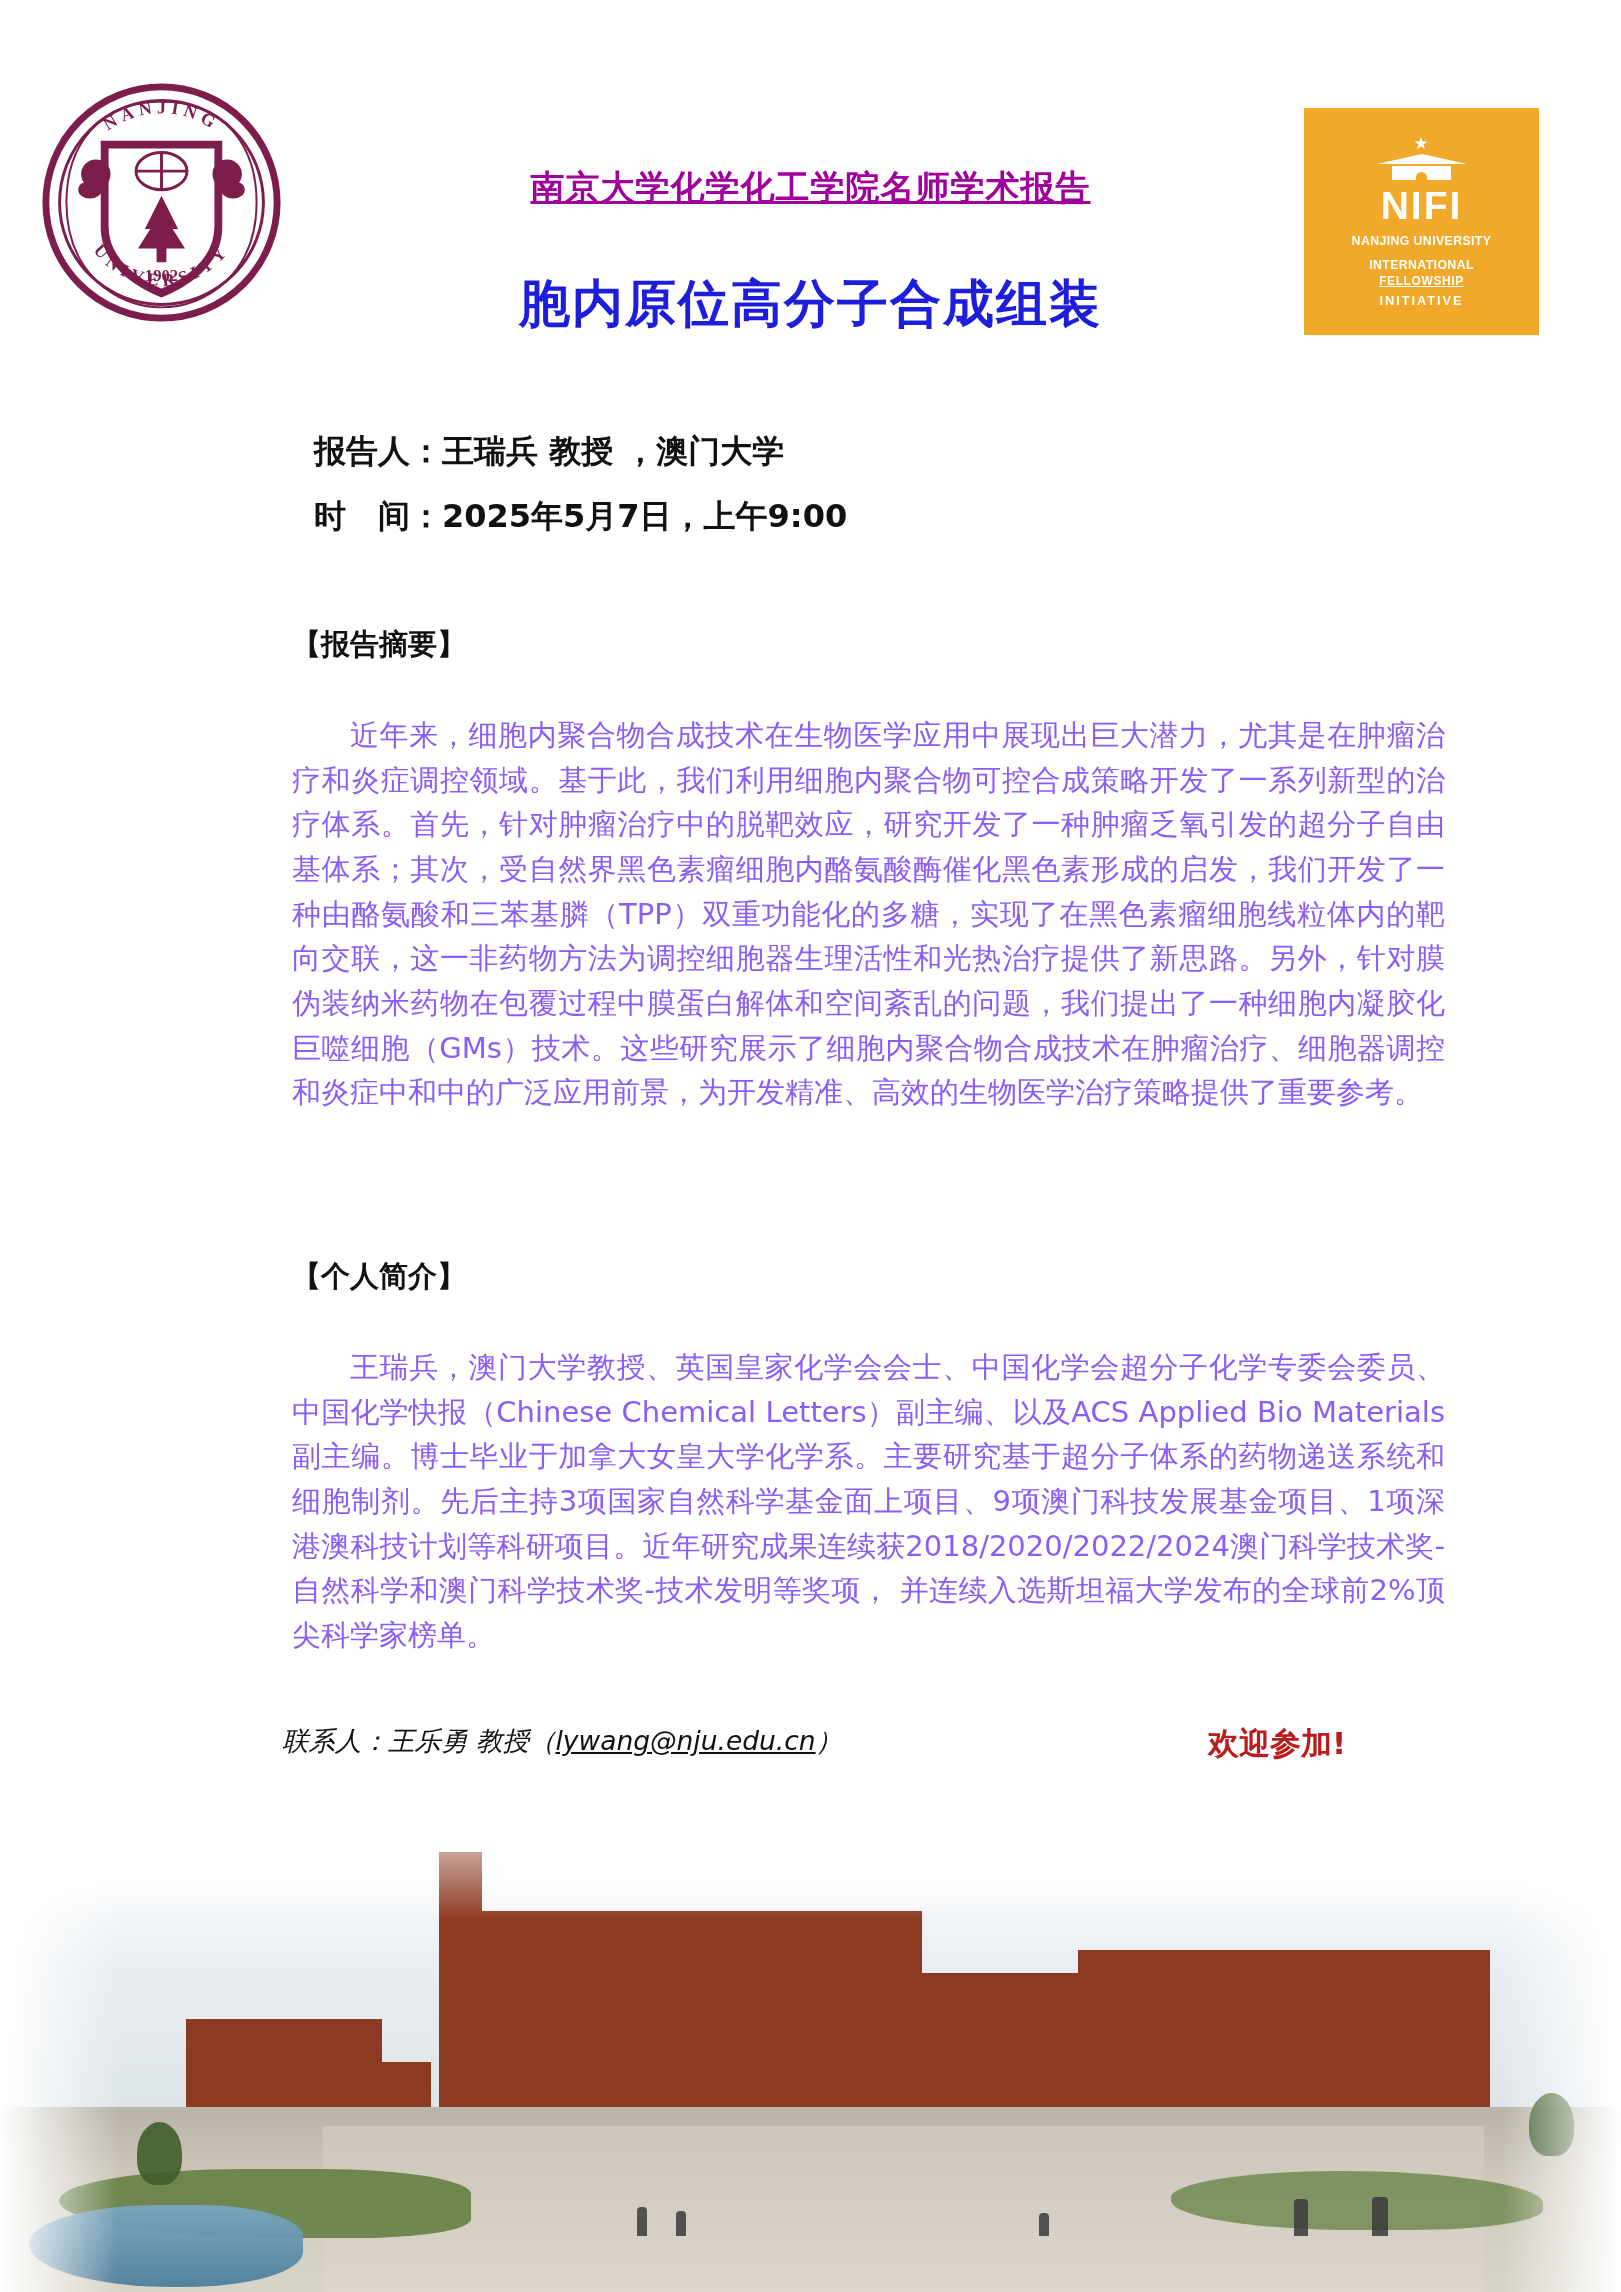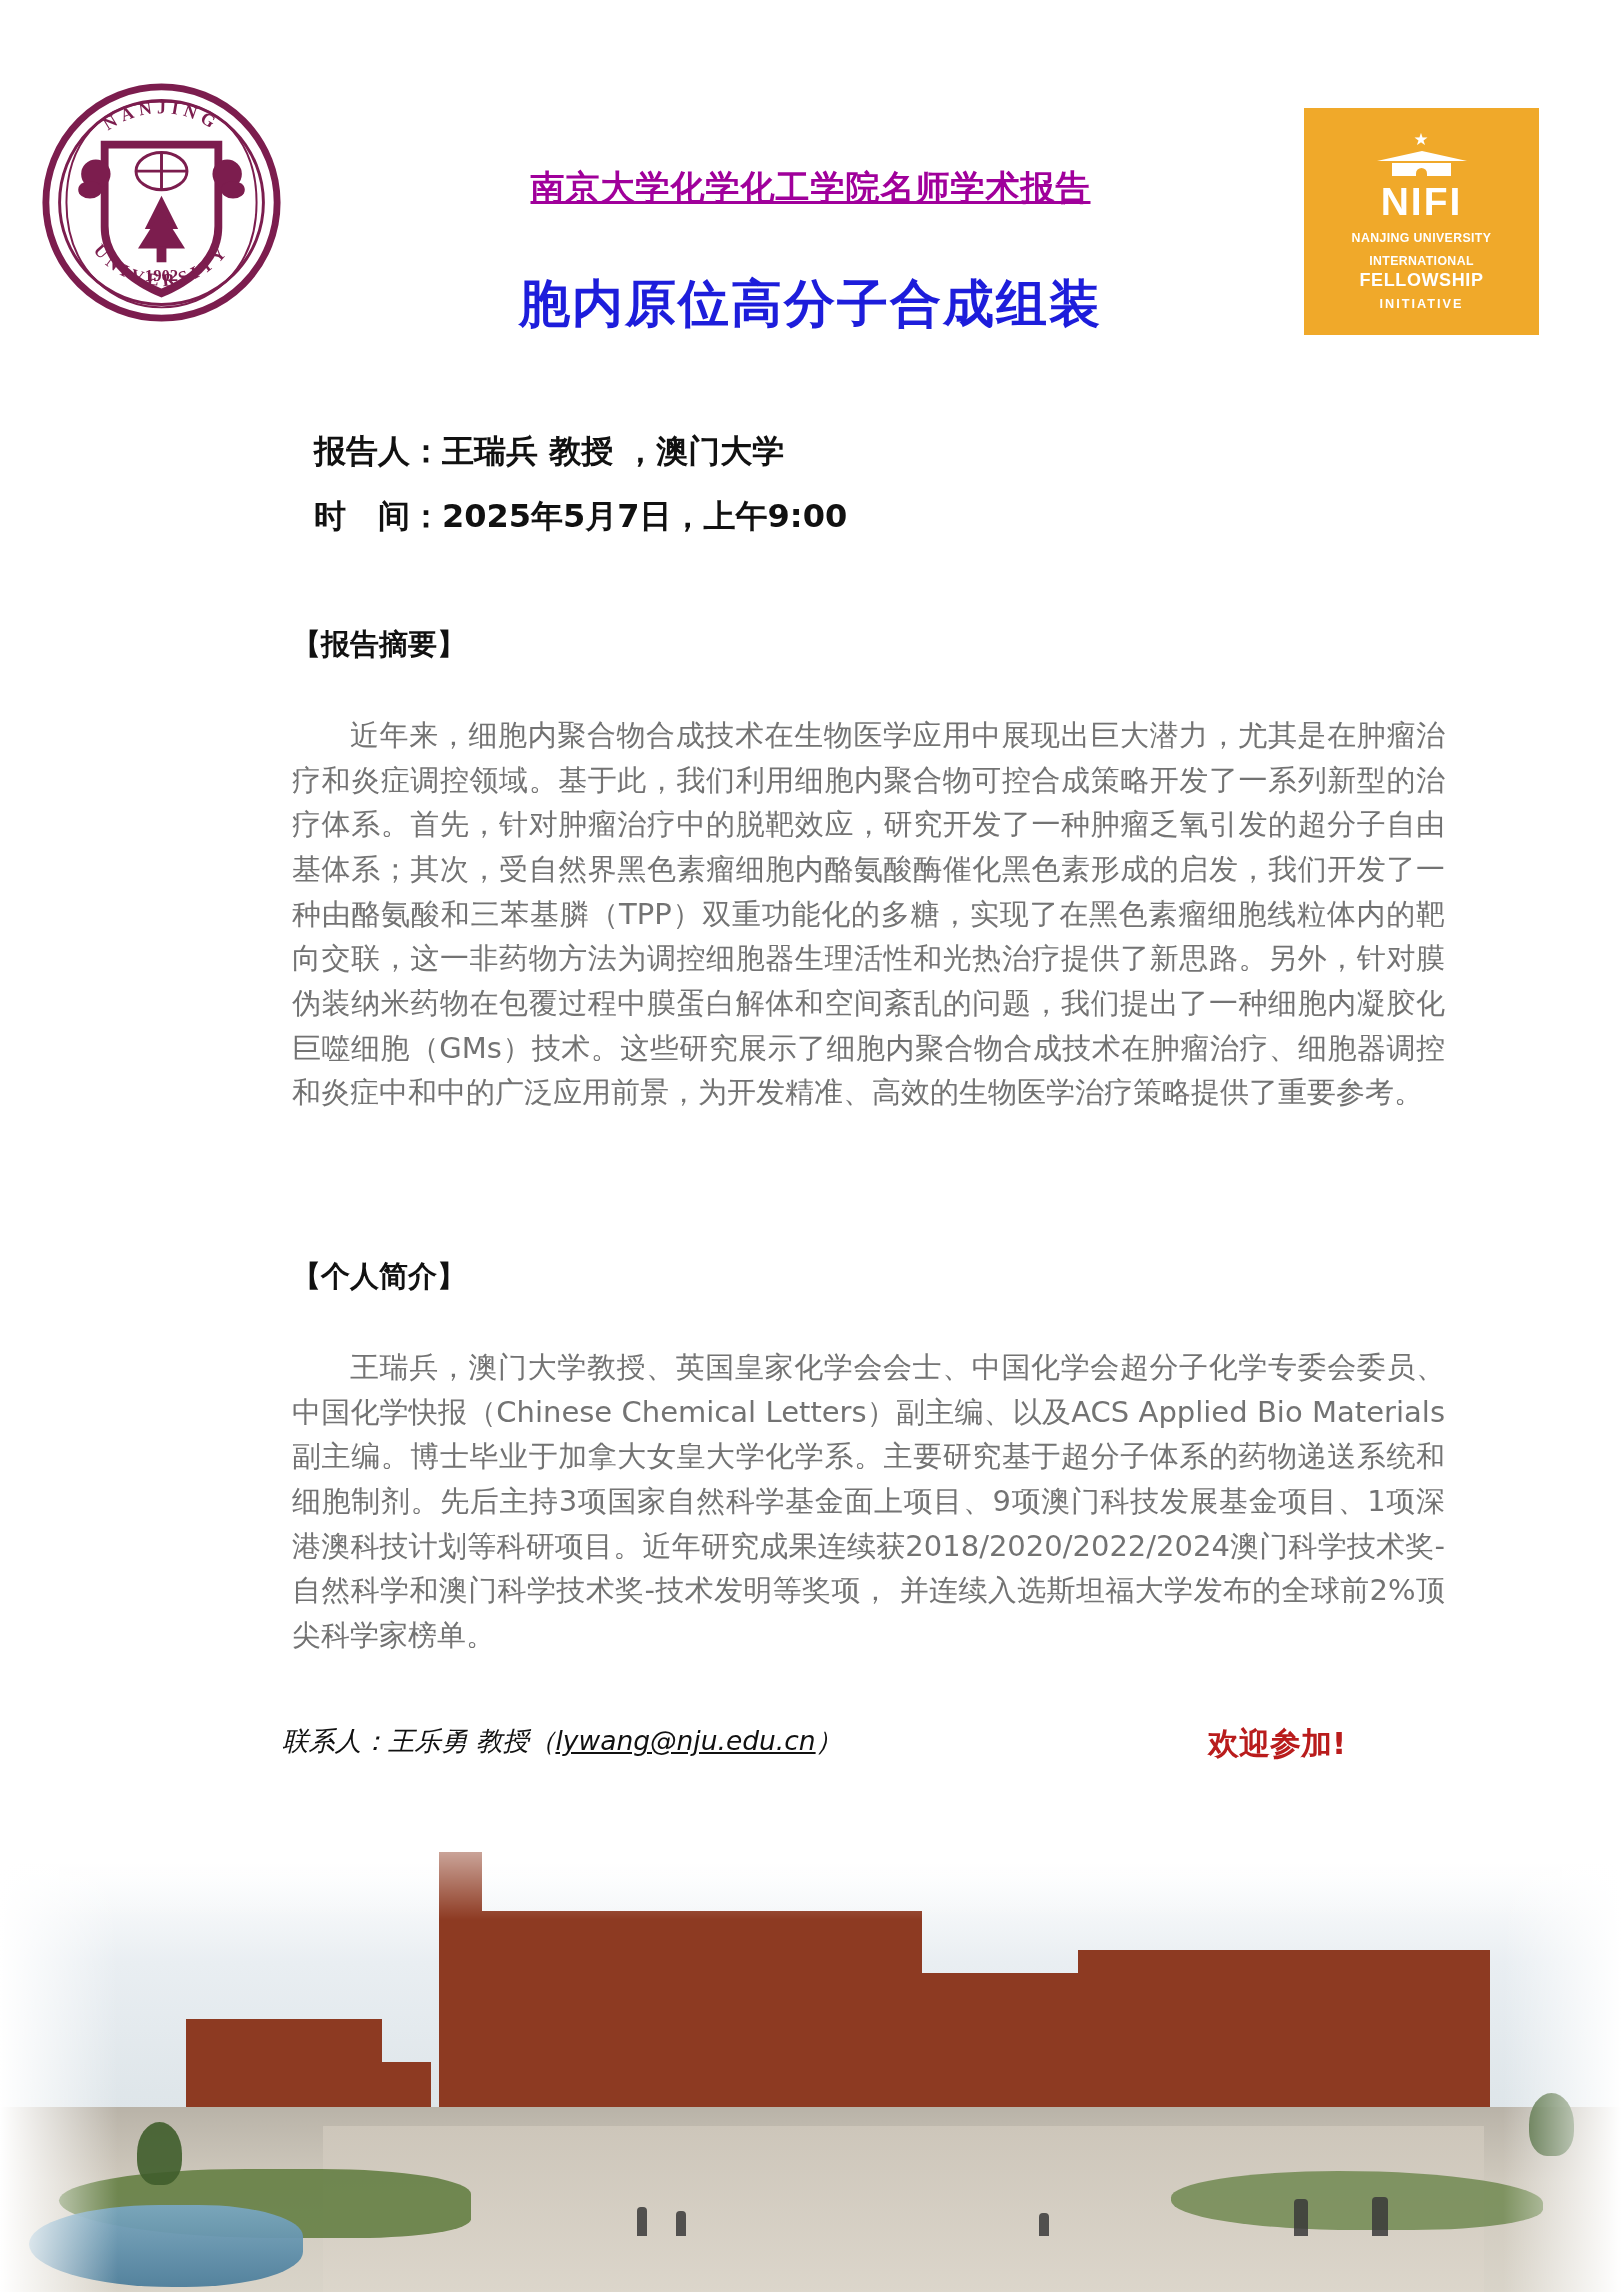--- a/index.html
+++ b/index.html
@@ -87,24 +87,25 @@
   }
   .nifi-sub1 {
     font-size: 12.3px;
     font-weight: bold;
     letter-spacing: 0.4px;
     margin-top: 6.9px;
     line-height: 1.35;
     text-align: center;
   }
   .nifi-sub2 {
-    font-size: 18px;
+    font-size: 12px;
     font-weight: bold;
     letter-spacing: 0.6px;
     margin-top: 0;
+    text-decoration: underline;
   }
   .nifi-sub3 {
     font-size: 12.7px;
     font-weight: bold;
     letter-spacing: 2px;
     margin-top: 6px;
   }
 
   
   .series-title {
@@ -157,21 +158,21 @@
   .section-head {
     font-size: 29px;
     font-weight: bold;
     color: #111;
     font-family: "DejaVu Sans", "Liberation Sans", sans-serif;
     margin-bottom: 3.9px;
   }
   .section-body {
     font-size: 29px;
     line-height: 1.54;
-    color: #737373;
+    color: #8b5cf6;
     text-align: justify;
     text-justify: inter-ideograph;
     text-indent: 2em;
     font-family: "DejaVu Sans", "Liberation Sans", sans-serif;
     margin-top: 48px;
   }
 
   #abstract-section { top: 625px; }
   #bio-section { top: 1257px; }
 

